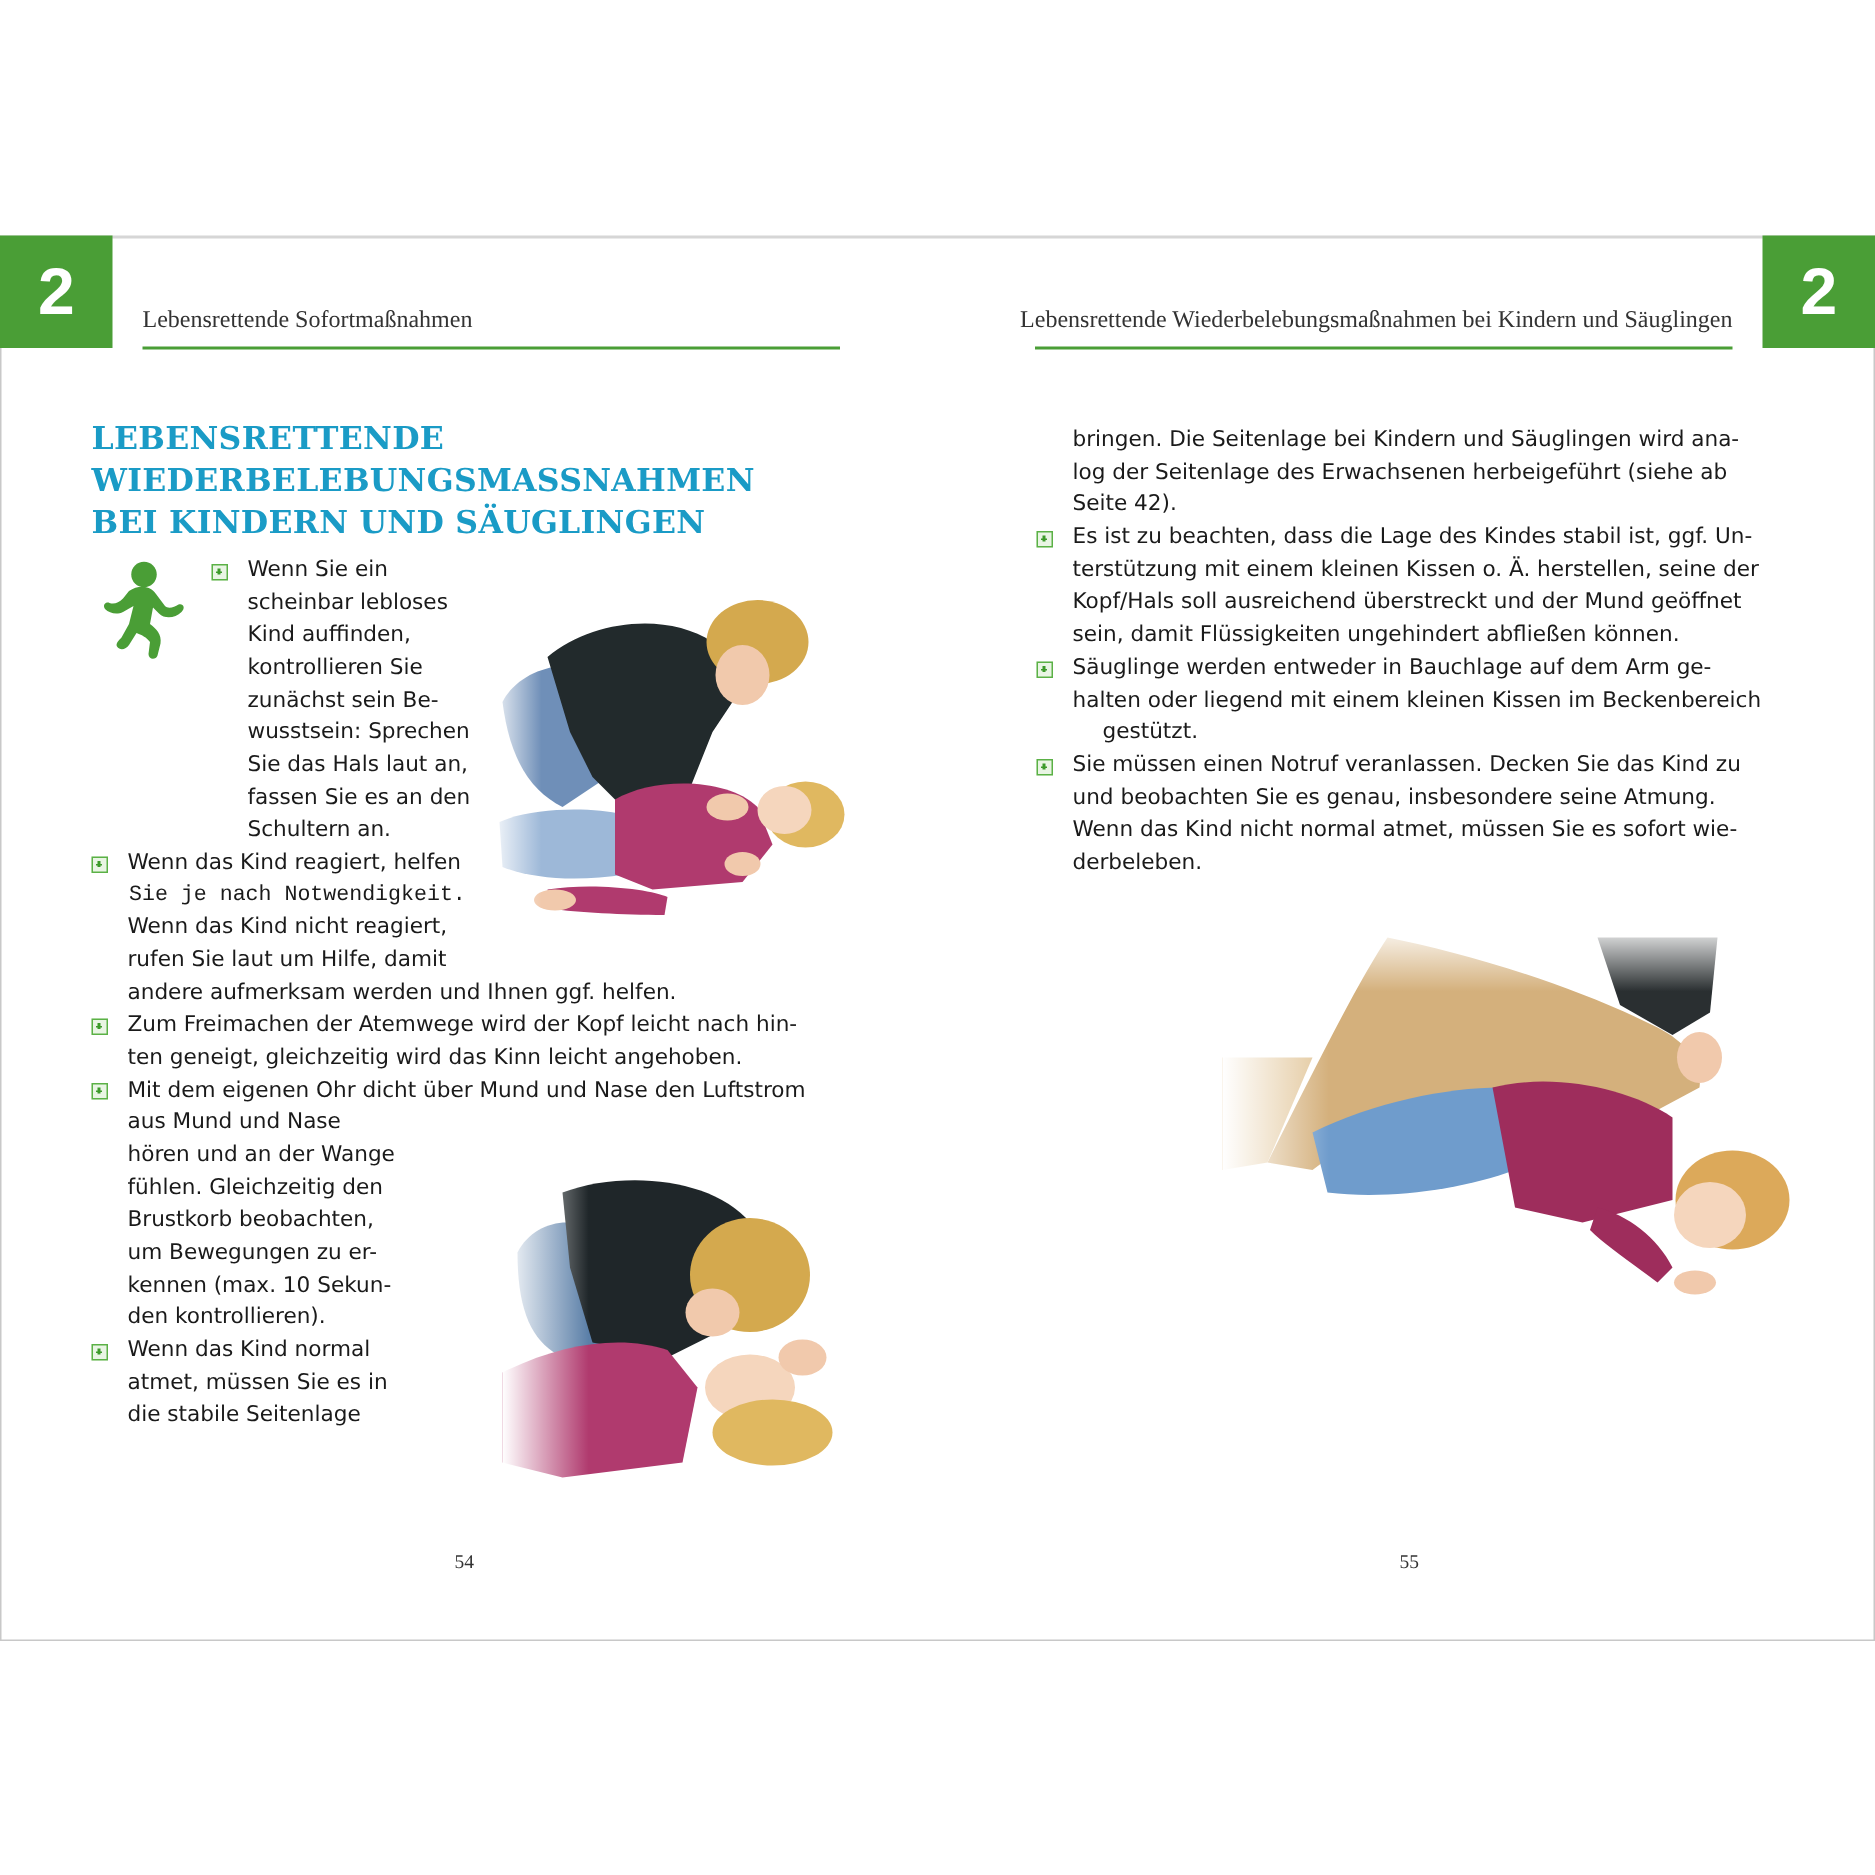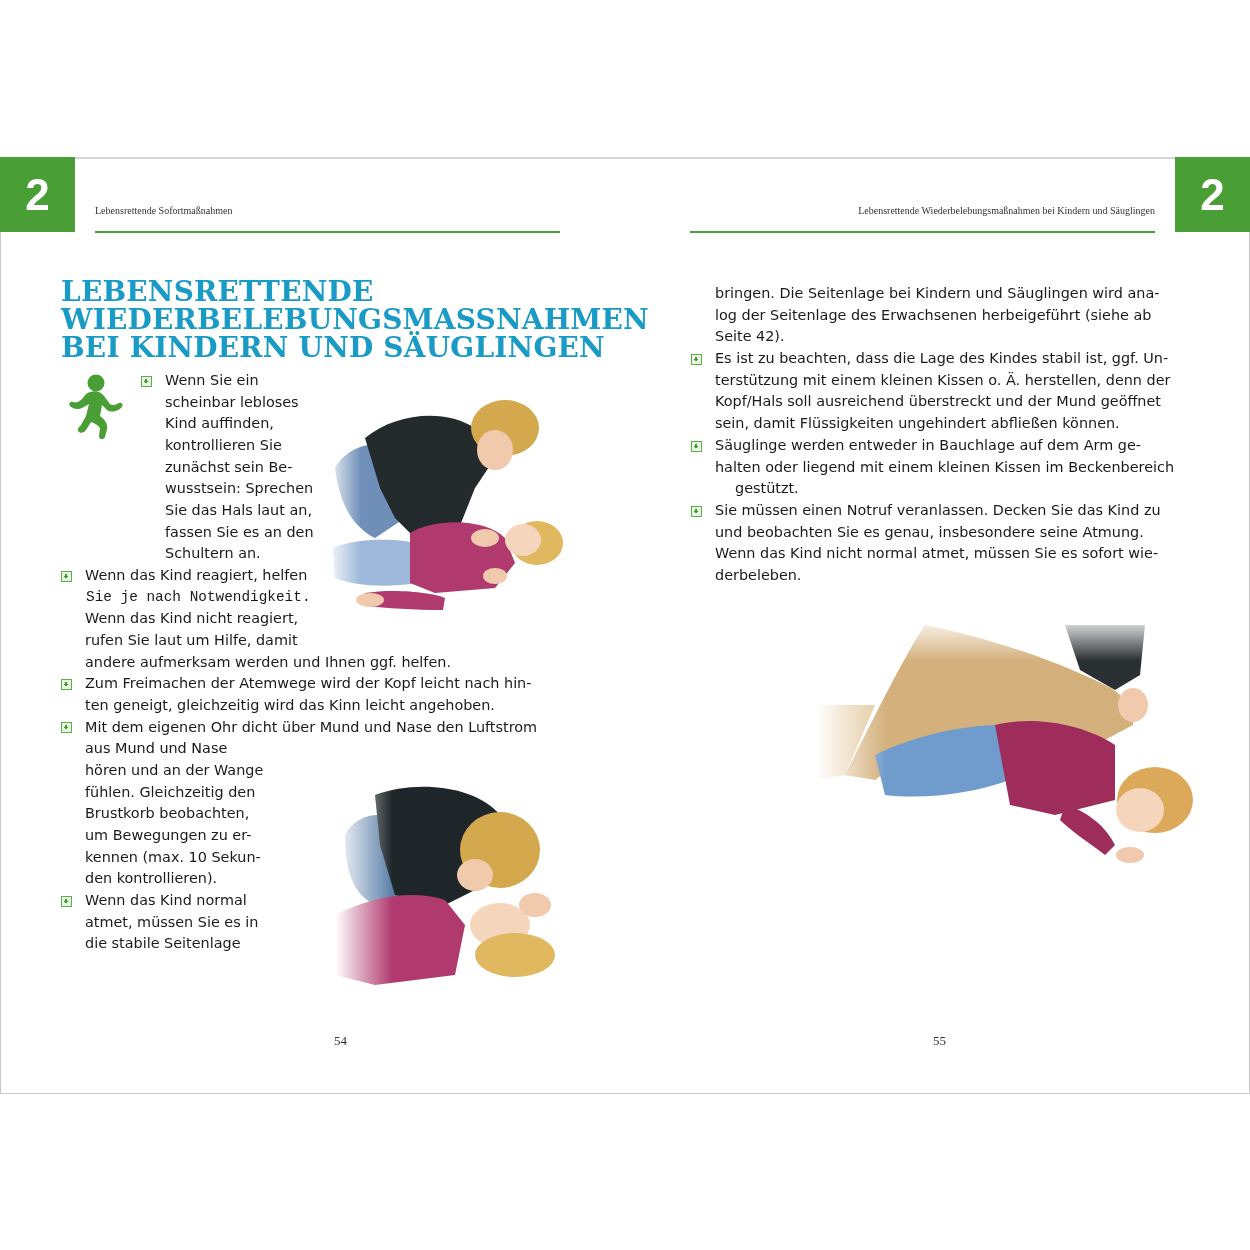--- a/index.html
+++ b/index.html
@@ -1,21 +1,21 @@
 <!DOCTYPE html>
 <html><head>
 <meta charset="utf-8">
 <style>
   html,body{margin:0;padding:0;background:#fff;}
   body{width:1250px;height:1250px;position:relative;overflow:hidden;font-family:"DejaVu Sans","Liberation Sans",sans-serif;color:#1a1a1a;}
   .spread{position:absolute;left:0;top:157px;width:1248px;height:934px;border:1px solid #c8c8c8;border-top:2px solid #d6d6d6;background:#fff;}
   .chapter-tab{position:absolute;top:157px;width:75px;height:75px;background:#4a9e36;color:#fff;font-family:"Liberation Sans",sans-serif;font-weight:bold;font-size:44px;display:flex;align-items:center;justify-content:center;}
-  .running-head{position:absolute;top:205px;font-family:"Liberation Serif",serif;font-size:10px;color:#333;}
+  .running-head{position:absolute;top:205px;font-family:"Liberation Serif",serif;font-size:16px;color:#333;}
   .head-rule{position:absolute;top:231px;height:2px;background:#4a9e36;}
-  .title{position:absolute;left:61px;top:278px;font-family:"DejaVu Serif",serif;font-weight:bold;font-size:28px;line-height:28px;color:#1a9bc6;letter-spacing:0.2px;}
+  .title{position:absolute;left:61px;top:278px;font-family:"DejaVu Serif",serif;font-weight:bold;font-size:21px;line-height:28px;color:#1a9bc6;letter-spacing:0.2px;}
   .body{font-family:"DejaVu Sans",sans-serif;font-size:14.4px;line-height:21.7px;color:#1a1a1a;}
   .line{position:absolute;white-space:nowrap;}
   .bullet{position:absolute;width:11px;height:11px;border:1.5px solid #5bb146;background:#e9f5e4;box-sizing:border-box;}
   .bullet::before{content:"";position:absolute;left:2px;top:3.5px;width:4px;height:1.5px;background:#3c9a2a;}
   .bullet::after{content:"";position:absolute;left:3.25px;top:2.25px;width:1.5px;height:4px;background:#3c9a2a;}
   .page-num{position:absolute;top:1033px;font-family:"Liberation Serif",serif;font-size:13px;color:#333;}
   .illus{position:absolute;}
 </style>
 </head>
 <body>
@@ -138,21 +138,21 @@
   </svg>
 </div>
 
 <div class="body">
   <div class="line" style="left:715px;top:283px;">bringen. Die Seitenlage bei Kindern und Säuglingen wird ana-</div>
   <div class="line" style="left:715px;top:305px;">log der Seitenlage des Erwachsenen herbeigeführt (siehe ab</div>
   <div class="line" style="left:715px;top:326px;">Seite 42).</div>
 
   <span class="bullet" style="left:691px;top:354px;"></span>
   <div class="line" style="left:715px;top:348px;">Es ist zu beachten, dass die Lage des Kindes stabil ist, ggf. Un-</div>
-  <div class="line" style="left:715px;top:370px;">terstützung mit einem kleinen Kissen o. Ä. herstellen, denn der</div>
+  <div class="line" style="left:715px;top:370px;">terstützung mit einem kleinen Kissen o. Ä. herstellen, seine der</div>
   <div class="line" style="left:715px;top:391px;">Kopf/Hals soll ausreichend überstreckt und der Mund geöffnet</div>
   <div class="line" style="left:715px;top:413px;">sein, damit Flüssigkeiten ungehindert abfließen können.</div>
 
   <span class="bullet" style="left:691px;top:441px;"></span>
   <div class="line" style="left:715px;top:435px;">Säuglinge werden entweder in Bauchlage auf dem Arm ge-</div>
   <div class="line" style="left:715px;top:457px;">halten oder liegend mit einem kleinen Kissen im Beckenbereich</div>
   <div class="line" style="left:715px;top:478px;margin-left:20px;">gestützt.</div>
 
   <span class="bullet" style="left:691px;top:506px;"></span>
   <div class="line" style="left:715px;top:500px;">Sie müssen einen Notruf veranlassen. Decken Sie das Kind zu</div>
@@ -188,14 +188,14 @@
     <path d="M250 190 C270 195 290 210 300 230 L290 240 C270 225 255 215 245 205 Z" fill="#9e2d5c"></path>
     <ellipse cx="315" cy="240" rx="14" ry="8" fill="#f1c9ac"></ellipse>
 
     <ellipse cx="340" cy="185" rx="38" ry="33" fill="#dca95a"></ellipse>
     <ellipse cx="325" cy="195" rx="24" ry="22" fill="#f5d6bd"></ellipse>
     <rect width="395" height="255" fill="url(#fadeL3)"></rect>
     <rect width="395" height="255" fill="url(#fadeT3)"></rect>
   </svg>
 </div>
 
-<div class="page-num" style="left:303px;margin-left:31px;">54</div>
+<div class="page-num" style="left:303px;">54</div>
 <div class="page-num" style="left:933px;">55</div>
 
 </body></html>

